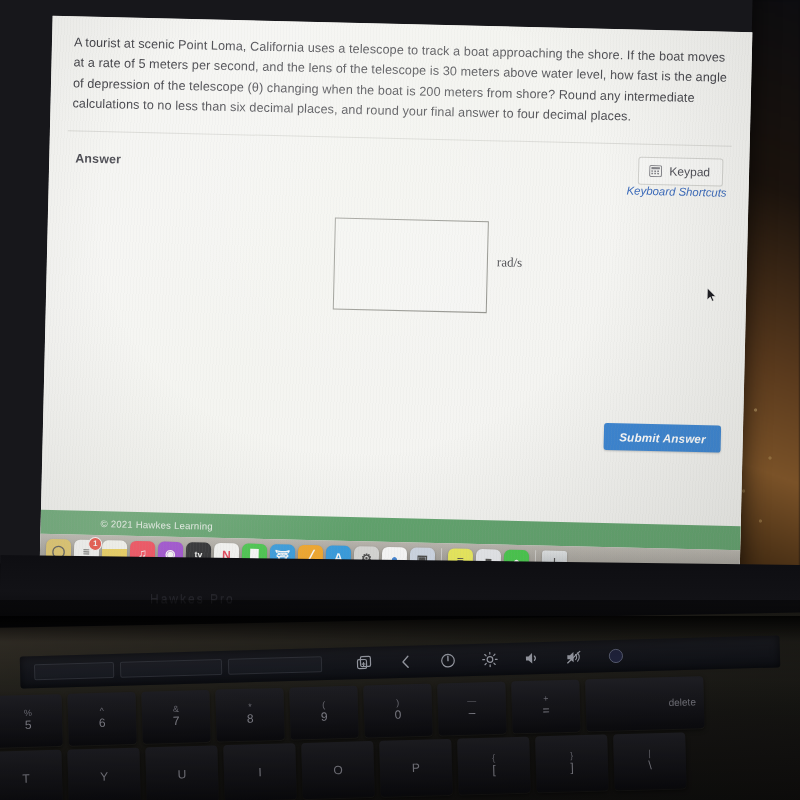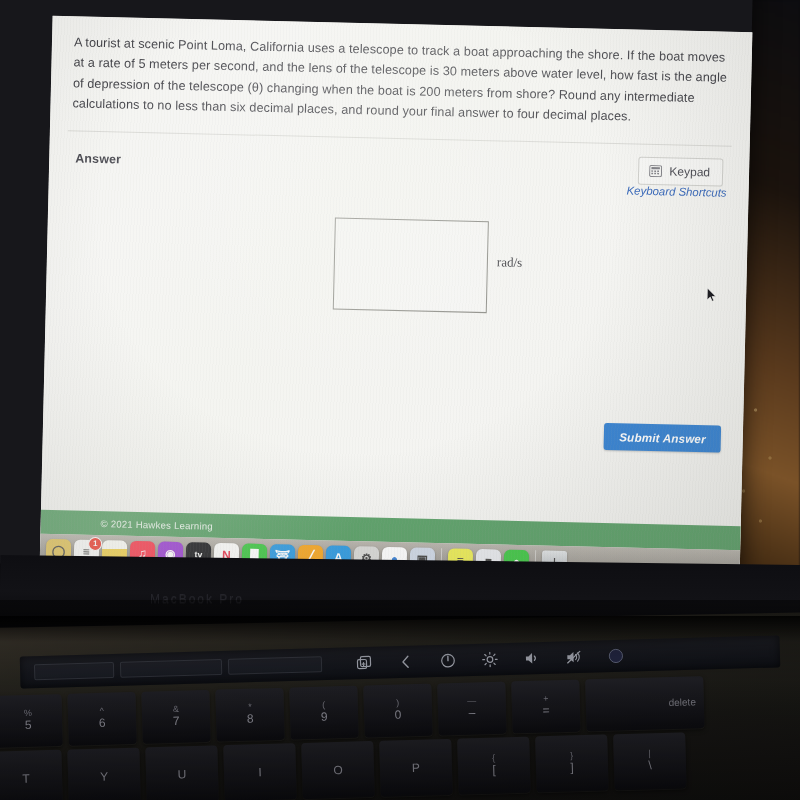--- a/index.html
+++ b/index.html
@@ -344,21 +344,21 @@
     <svg id="cursor" viewBox="0 0 11 15">
       <path d="M1,0.6 L1,12.6 L4.1,9.7 L6.1,13.9 L7.8,13.1 L5.9,9.1 L9.8,9.1 Z" fill="#1d1d22" stroke="#f2f2f0" stroke-width="0.7"></path>
     </svg>
   </div>
 
   <div id="screen-glare"></div>
   <div id="screen-vignette"></div>
 </div>
 
 <div id="chin"></div>
-<div id="macbook-word">MacBook Pro</div>
+<div id="macbook-word">Hawkes Pro</div>
 
 <div id="deck"></div>
 <div id="deck-shadow"></div>
 
 <div id="touchbar">
   <div class="tb-esc-area">
     <div class="tb-chip" style="width:78px"></div>
     <div class="tb-chip" style="width:100px"></div>
     <div class="tb-chip" style="width:92px"></div>
   </div>

